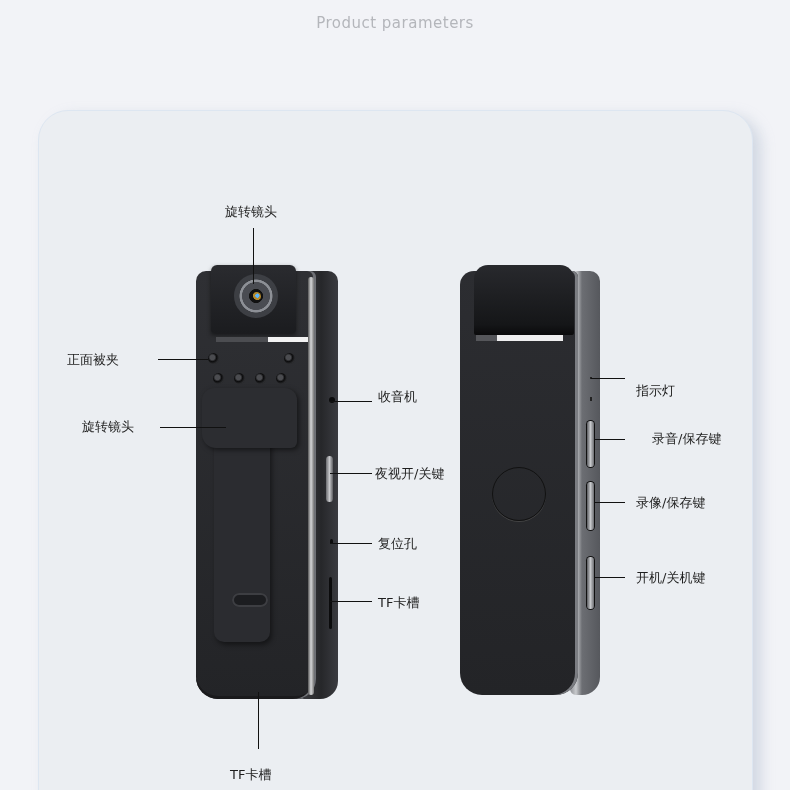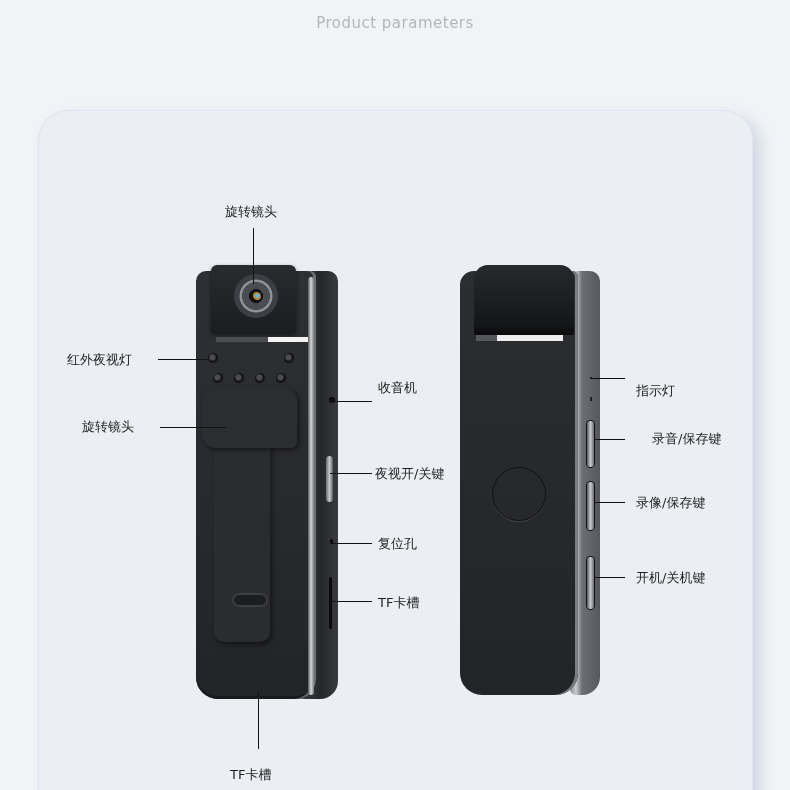--- a/index.html
+++ b/index.html
@@ -143,27 +143,27 @@
   <div class="clip-slot"></div>
   <div class="mic-hole"></div>
   <div class="nv-btn"></div>
   <div class="reset-hole"></div>
   <div class="tf-slot"></div>
 </div>
 
 <div class="label" style="left:225px;top:203px">旋转镜头</div>
 <div class="line vline" style="left:253px;top:228px;height:56px"></div>
 
-<div class="label" style="left:67px;top:351px">红外夜视灯</div>
+<div class="label" style="left:67px;top:351px">正面被夹</div>
 <div class="line hline" style="left:158px;top:359px;width:50px"></div>
 
 <div class="label" style="left:82px;top:418px">旋转镜头</div>
 <div class="line hline" style="left:160px;top:427px;width:66px"></div>
 
-<div class="label" style="left:378px;top:379px">收音机</div>
+<div class="label" style="left:378px;top:388px">收音机</div>
 <div class="line hline" style="left:330px;top:401px;width:42px"></div>
 
 <div class="label" style="left:375px;top:465px">夜视开/关键</div>
 <div class="line hline" style="left:330px;top:473px;width:42px"></div>
 
 <div class="label" style="left:378px;top:535px">复位孔</div>
 <div class="line hline" style="left:330px;top:543px;width:42px"></div>
 
 <div class="label" style="left:378px;top:594px">TF卡槽</div>
 <div class="line hline" style="left:330px;top:601px;width:42px"></div>

